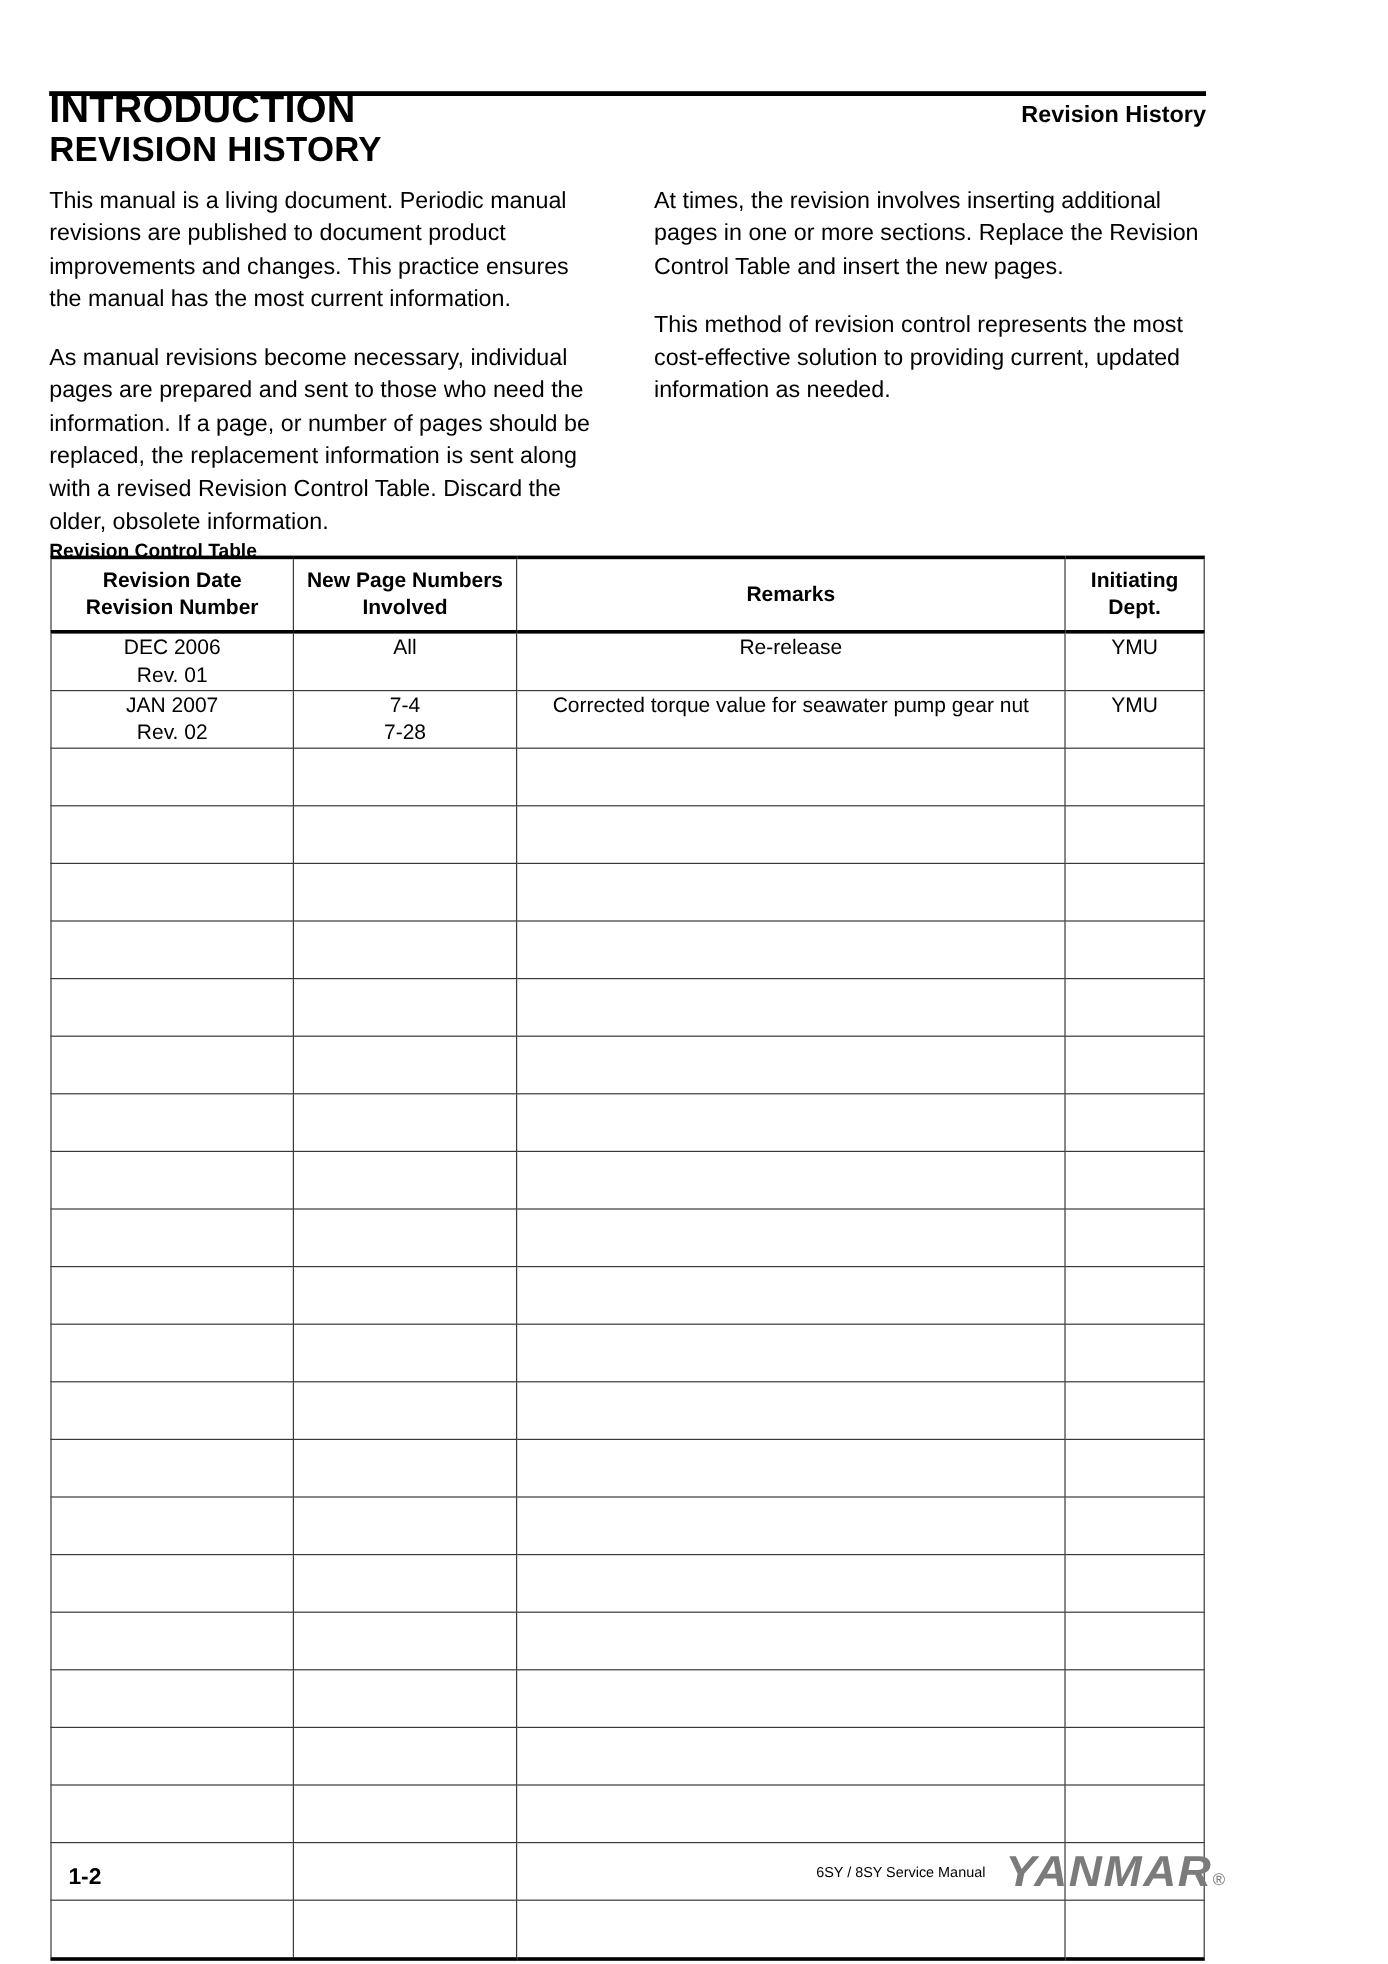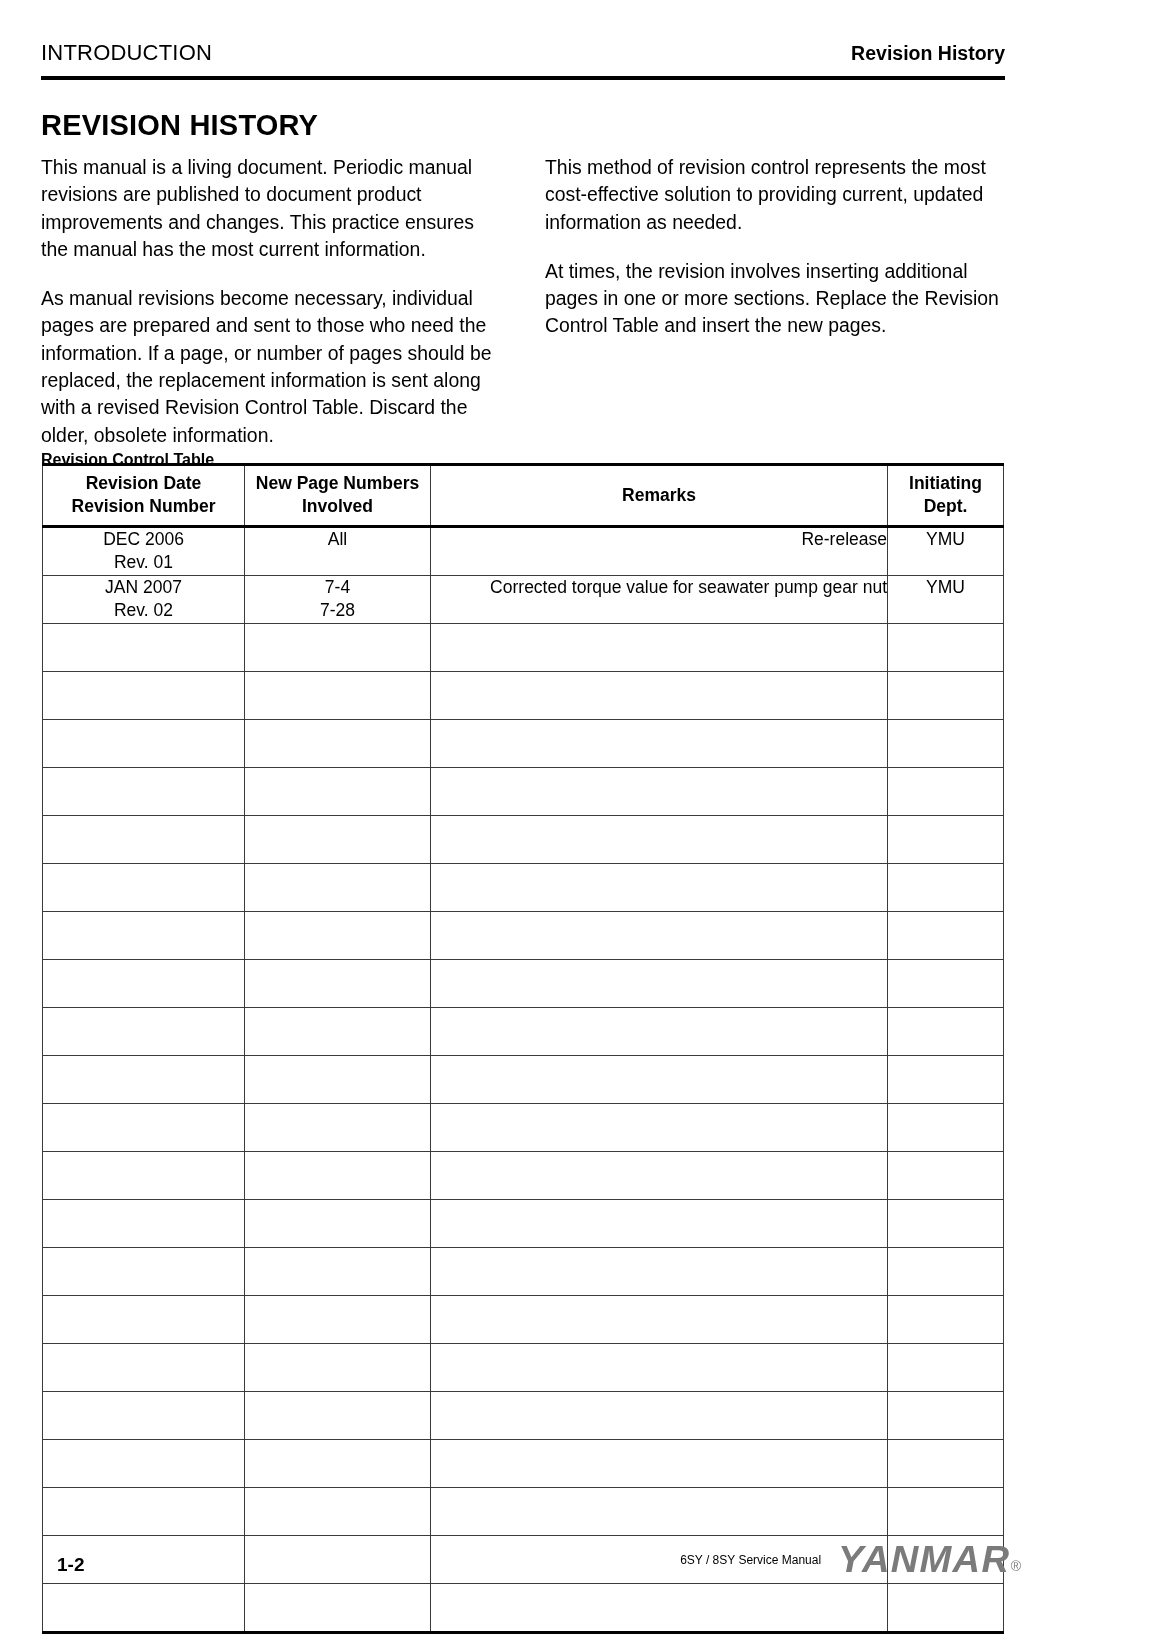--- a/index.html
+++ b/index.html
@@ -24,23 +24,24 @@
   .run-head {
     position: absolute;
     left: 41px;
     top: 40px;
     width: 964px;
     display: flex;
     justify-content: space-between;
     align-items: baseline;
   }
   .run-head-left {
-    font-size: 22px;
-    font-weight: normal;
+    font-size: 33px;
+    font-weight: bold;
     letter-spacing: 0.2px;
+    margin-top: 32px;
   }
   .run-head-right {
     font-size: 19.5px;
     font-weight: bold;
   }
   .head-rule {
     position: absolute;
     left: 41px;
     top: 76px;
     width: 964px;
@@ -126,21 +127,21 @@
   table.rct tbody td {
     height: 47px;
     font-size: 17.5px;
     line-height: 23px;
   }
   td.ctr {
     text-align: center;
     padding: 5px 4px 0 4px;
   }
   td.lft {
-    text-align: right;
+    text-align: center;
     padding: 5px 0 0 6px;
   }
   table.rct tbody tr.last td {
     border-bottom: 3px solid #000;
   }
   .cellline { display: block; }
 
   
   .footer {
     position: absolute;
@@ -198,22 +199,22 @@
   <div class="head-rule"></div>
 
   <h1 class="doc-title">REVISION HISTORY</h1>
 
   <div class="cols">
     <div class="col">
       <p>This manual is a living document. Periodic manual revisions are published to document product improvements and changes. This practice ensures the manual has the most current information.</p>
       <p>As manual revisions become necessary, individual pages are prepared and sent to those who need the information. If a page, or number of pages should be replaced, the replacement information is sent along with a revised Revision Control Table. Discard the older, obsolete information.</p>
     </div>
     <div class="col">
+      <p>At times, the revision involves inserting additional pages in one or more sections. Replace the Revision Control Table and insert the new pages.</p>
       <p>This method of revision control represents the most cost-effective solution to providing current, updated information as needed.</p>
-      <p>At times, the revision involves inserting additional pages in one or more sections. Replace the Revision Control Table and insert the new pages.</p>
     </div>
   </div>
 
   <h2 class="sub-head">Revision Control Table</h2>
 
   <div class="rct-wrap">
     <table class="rct">
       <colgroup>
         <col class="c1">
           <col class="c2">

